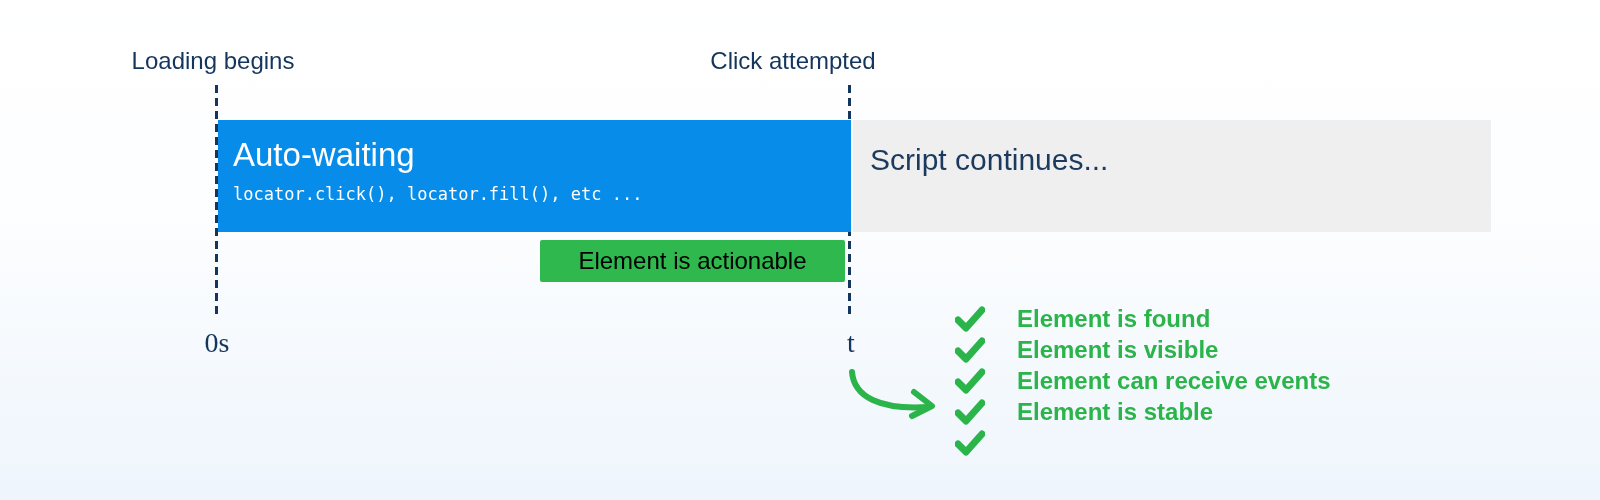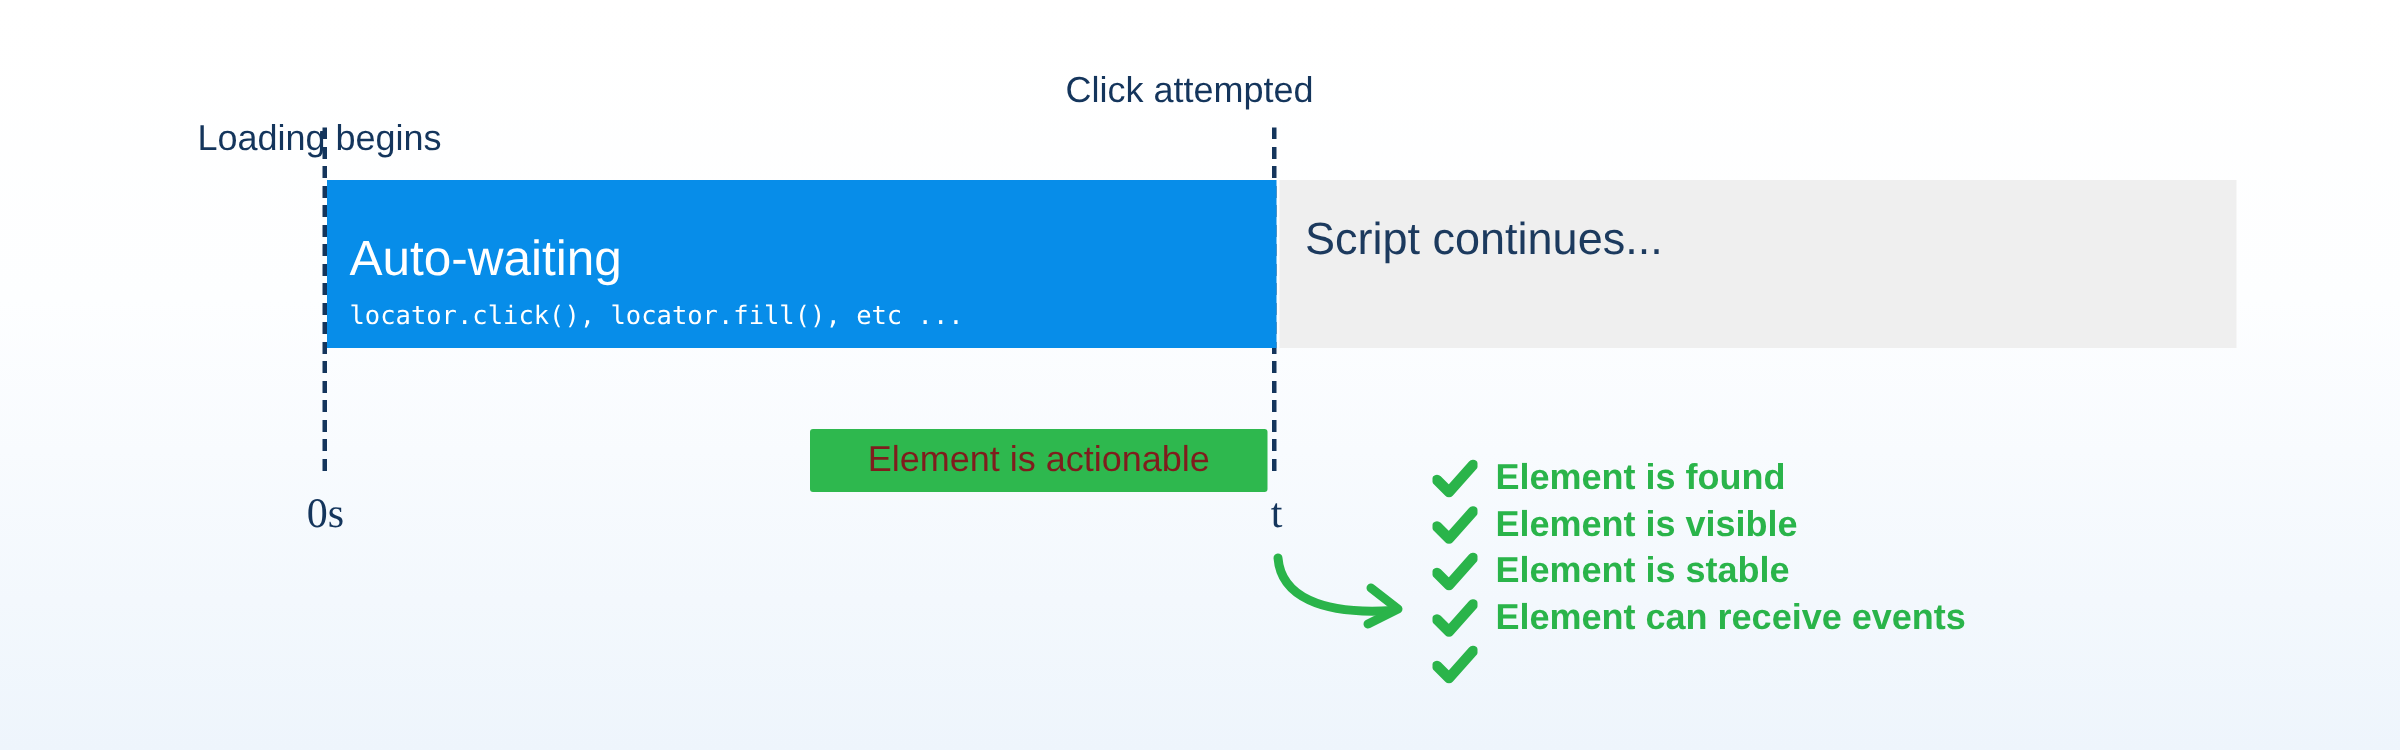--- a/index.html
+++ b/index.html
@@ -16,21 +16,21 @@
   
   .marker-label {
     position: absolute;
     transform: translateX(-50%);
     font-size: 24px;
     font-weight: 500;
     color: #14355c;
     white-space: nowrap;
     top: 47px;
   }
-  .marker-label.start { left: 213px; margin-top: 32px; }
+  .marker-label.start { left: 213px; }
   .marker-label.end   { left: 793px; }
 
   
   .dotted-line {
     position: absolute;
     top: 85px;
     width: 3px;
     height: 233px;
     background: repeating-linear-gradient(
       to bottom, #14355c 0px, #14355c 8px, transparent 8px, transparent 13px);
@@ -50,21 +50,20 @@
     left: 218px;
     width: 633px;
     background: #078de9;
     color: #ffffff;
     padding: 15px 0 0 15px;
   }
   .bar.auto-waiting .bar-title {
     font-size: 33px;
     font-weight: 500;
     line-height: 40px;
-    margin-top: 17px;
   }
   .bar.auto-waiting .bar-code {
     font-family: "DejaVu Sans Mono", monospace;
     font-size: 17px;
     line-height: 28px;
     margin-top: 5px;
     white-space: nowrap;
   }
   .bar.script-continues {
     left: 853px;
@@ -83,25 +82,24 @@
     position: absolute;
     left: 540px;
     top: 240px;
     width: 305px;
     height: 42px;
     background: #2eb84e;
     border-radius: 2px;
     display: flex;
     align-items: center;
     justify-content: center;
-    color: #7f1d1d;
+    color: #000000;
     font-size: 24px;
     font-weight: 400;
     z-index: 2;
-    margin-top: 46px;
   }
 
   
   .time-label {
     position: absolute;
     transform: translateX(-50%);
     top: 327px;
     font-size: 28px;
     font-weight: 400;
     color: #14355c;
@@ -134,20 +132,21 @@
     width: 30px;
     height: 26px;
     margin-right: 12px;
     flex: 0 0 auto;
   }
   .checklist-item .item-label {
     font-size: 24px;
     font-weight: 700;
     color: #2ab44a;
     white-space: nowrap;
+    margin-left: 20px;
   }
 </style>
 </head>
 <body>
 
 <div class="canvas">
 
   <div class="marker-label start">Loading begins</div>
   <div class="marker-label end">Click attempted</div>
 
@@ -185,28 +184,28 @@
     <div class="checklist-item">
       <svg class="check-icon" viewBox="0 0 30 26">
         <path d="M 3 14 L 11 22 L 27 4" stroke="#2ab44a" stroke-width="7" fill="none" stroke-linecap="round" stroke-linejoin="round"></path>
       </svg>
       <span class="item-label">Element is visible</span>
     </div>
     <div class="checklist-item">
       <svg class="check-icon" viewBox="0 0 30 26">
         <path d="M 3 14 L 11 22 L 27 4" stroke="#2ab44a" stroke-width="7" fill="none" stroke-linecap="round" stroke-linejoin="round"></path>
       </svg>
+      <span class="item-label">Element can receive events</span>
+    </div>
+    <div class="checklist-item">
+      <svg class="check-icon" viewBox="0 0 30 26">
+        <path d="M 3 14 L 11 22 L 27 4" stroke="#2ab44a" stroke-width="7" fill="none" stroke-linecap="round" stroke-linejoin="round"></path>
+      </svg>
       <span class="item-label">Element is stable</span>
     </div>
     <div class="checklist-item">
       <svg class="check-icon" viewBox="0 0 30 26">
         <path d="M 3 14 L 11 22 L 27 4" stroke="#2ab44a" stroke-width="7" fill="none" stroke-linecap="round" stroke-linejoin="round"></path>
       </svg>
-      <span class="item-label">Element can receive events</span>
-    </div>
-    <div class="checklist-item">
-      <svg class="check-icon" viewBox="0 0 30 26">
-        <path d="M 3 14 L 11 22 L 27 4" stroke="#2ab44a" stroke-width="7" fill="none" stroke-linecap="round" stroke-linejoin="round"></path>
-      </svg>
     </div>
   </div>
 
 </div>
 
 </body></html>

